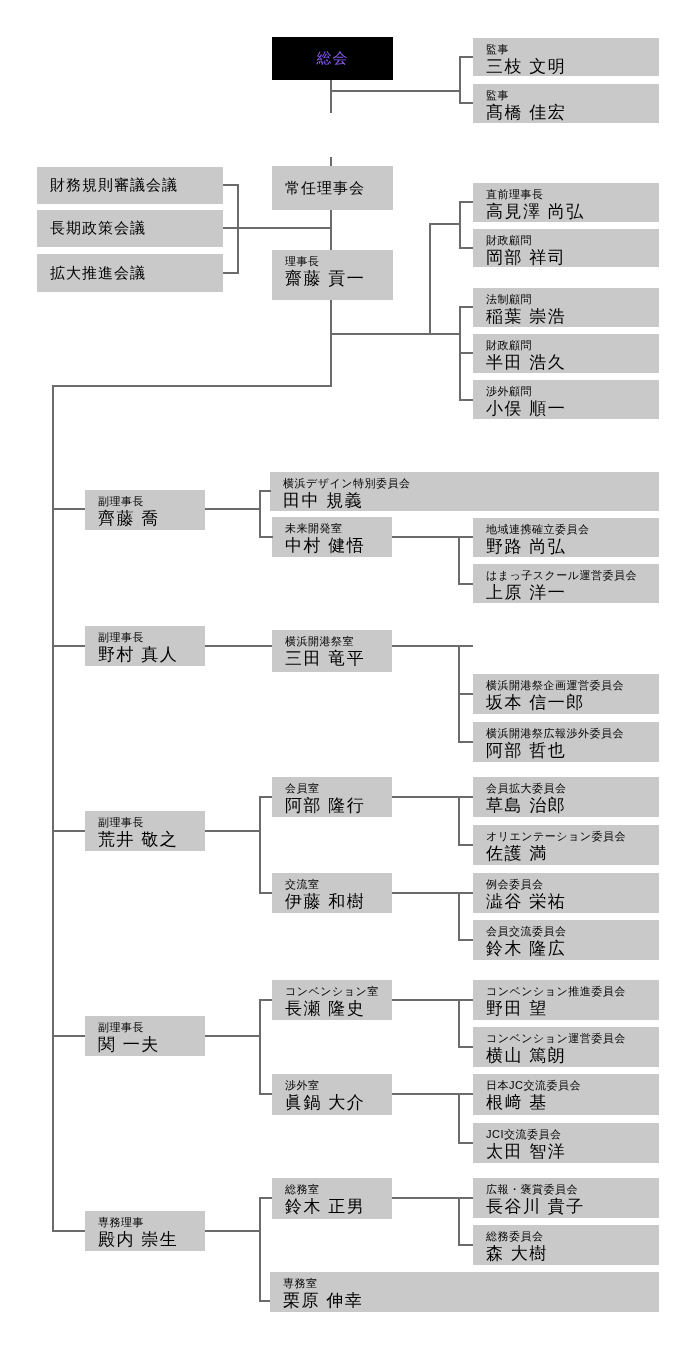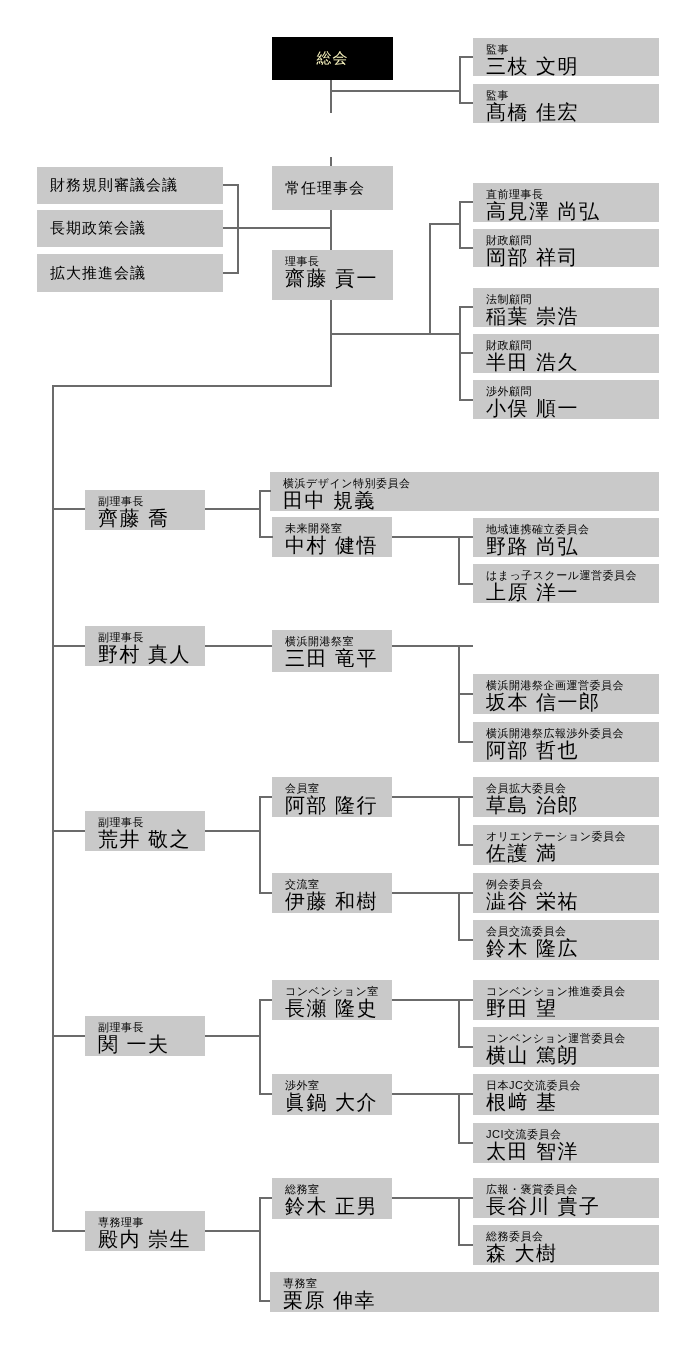--- a/index.html
+++ b/index.html
@@ -3,24 +3,24 @@
 <meta charset="utf-8">
 <style>
   html,body{margin:0;padding:0;background:#ffffff;}
   #stage{
     position:relative;width:697px;height:1348px;background:#ffffff;
     font-family:"Liberation Sans","DejaVu Sans",sans-serif;
     color:#000;overflow:hidden;
   }
   .node{position:absolute;background:#c9c9c9;box-sizing:border-box;}
   .single{display:flex;align-items:center;padding-left:13px;font-size:15px;letter-spacing:1px;}
-  .black{background:#000;color:#fef9c3;justify-content:center;padding-left:0;}
+  .black{background:#000;color:#8b5cf6;justify-content:center;padding-left:0;}
   .duo{padding:5px 0 7px 13px;}
   .duo .t{display:block;font-size:11px;line-height:13px;letter-spacing:0.5px;white-space:nowrap;}
-  .duo .n{display:block;font-size:20px;line-height:21px;letter-spacing:1.5px;white-space:nowrap;}
+  .duo .n{display:block;font-size:17px;line-height:21px;letter-spacing:1.5px;white-space:nowrap;}
   .ln{position:absolute;background:#6b6b6b;}
 </style>
 </head>
 <body>
 
 <div id="stage">
 
   <div class="node single black" style="left:272px;top:37px;width:121px;height:43px">
     <span>総会</span>
   </div>

